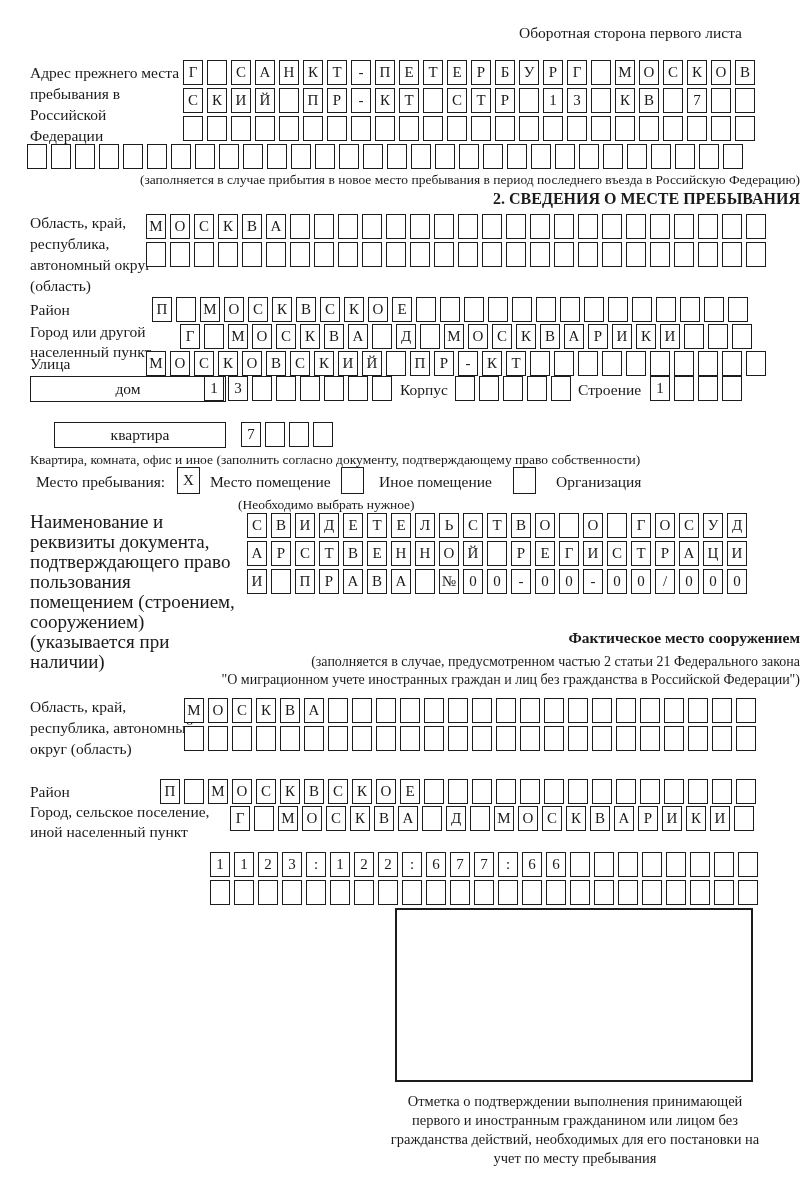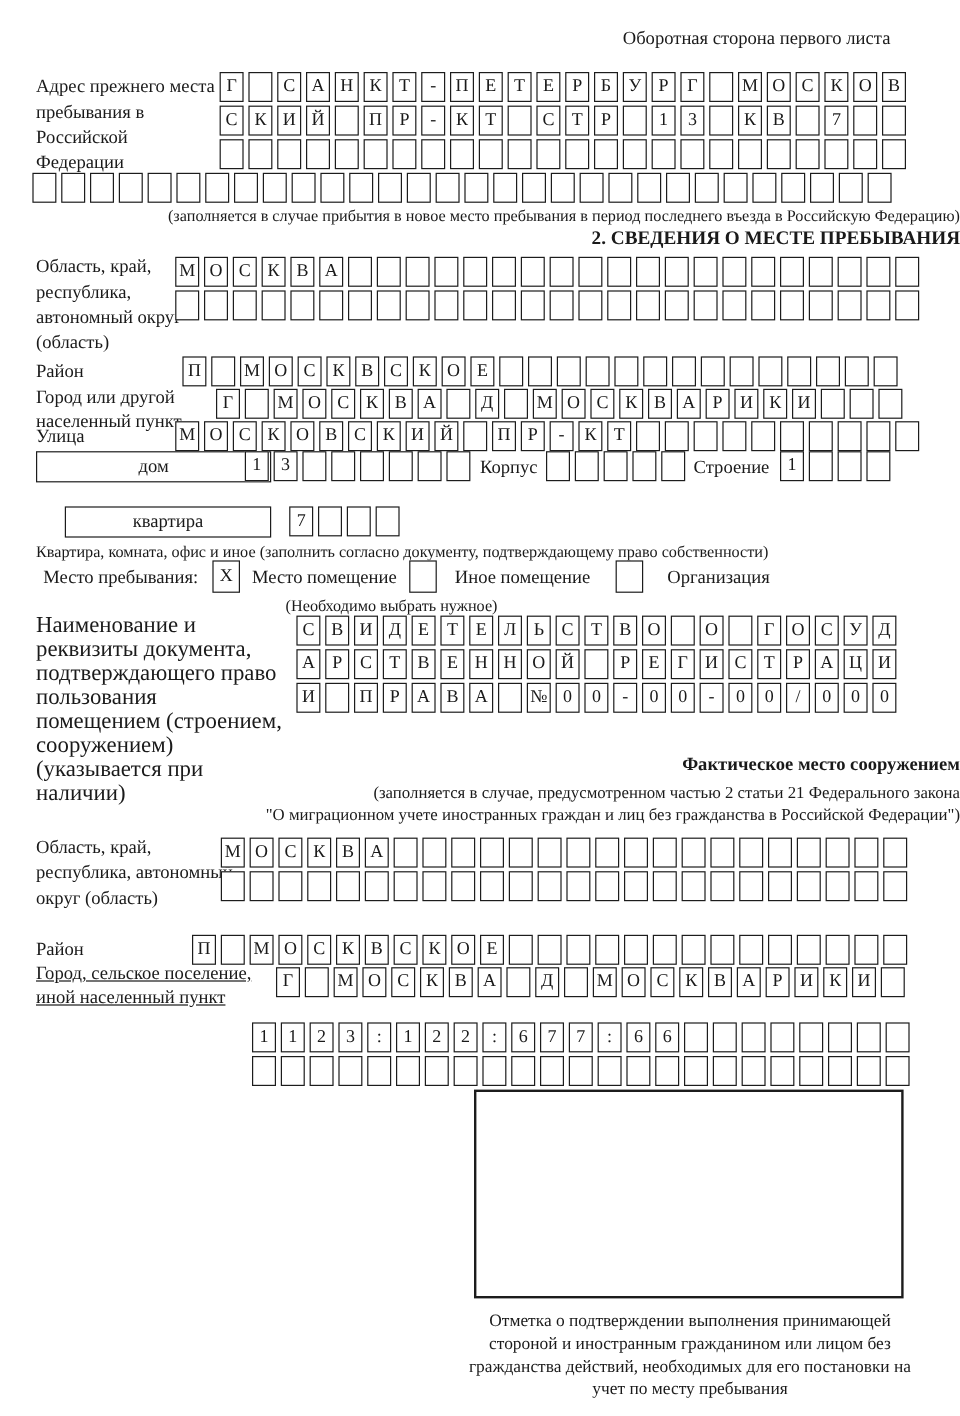--- a/index.html
+++ b/index.html
@@ -482,21 +482,21 @@
       <span class="cell"></span>
       <span class="cell"></span>
       <span class="cell"></span>
       <span class="cell"></span>
       <span class="cell"></span>
       <span class="cell"></span>
       <span class="cell"></span>
       <span class="cell"></span>
     </div>
 
-  <div class="abs lbl" style="top:802px;left:30px;width:198px;line-height:20px;text-decoration:underline;">Город, сельское поселение, иной населенный пункт</div>
+  <div class="abs lbl" style="top:802px;left:30px;width:198px;line-height:20px;">Город, сельское поселение, иной населенный пункт</div>
   <div class="cellrow" style="top:806px;left:230px;">
       <span class="cell">Г</span>
       <span class="cell"></span>
       <span class="cell">М</span>
       <span class="cell">О</span>
       <span class="cell">С</span>
       <span class="cell">К</span>
       <span class="cell">В</span>
       <span class="cell">А</span>
       <span class="cell"></span>
@@ -560,15 +560,15 @@
       <span class="cell"></span>
       <span class="cell"></span>
       <span class="cell"></span>
       <span class="cell"></span>
       <span class="cell"></span>
       <span class="cell"></span>
       <span class="cell"></span>
     </div>
 
   <div class="bigbox" style="top:908px;left:395px;width:358px;height:174px;"></div>
-  <div class="abs" style="top:1092px;left:388px;width:374px;text-align:center;font-size:14.5px;line-height:19px;">Отметка о подтверждении выполнения принимающей стороной и иностранным гражданином или лицом без гражданства действий, необходимых для его постановки на учет по месту пребывания</div>
+  <div class="abs" style="top:1092px;left:388px;width:374px;text-align:center;font-size:14.5px;line-height:19px;">Отметка о подтверждении выполнения принимающей первого и иностранным гражданином или лицом без гражданства действий, необходимых для его постановки на учет по месту пребывания</div>
 
 </div>
 
 </body></html>

